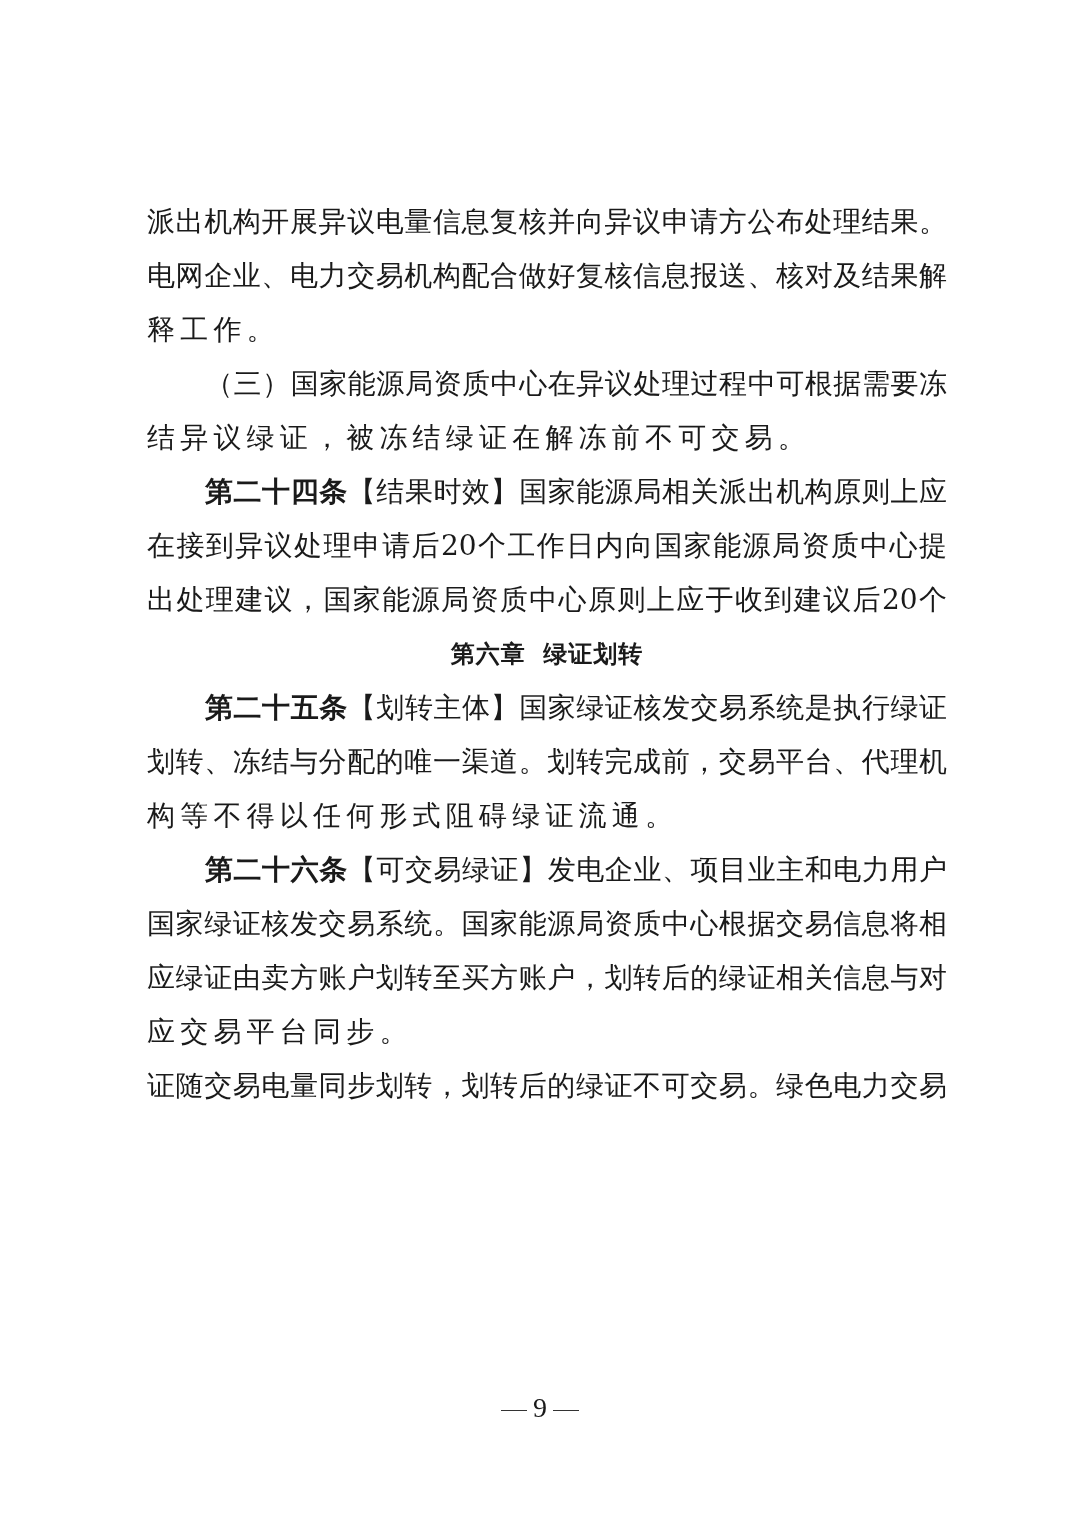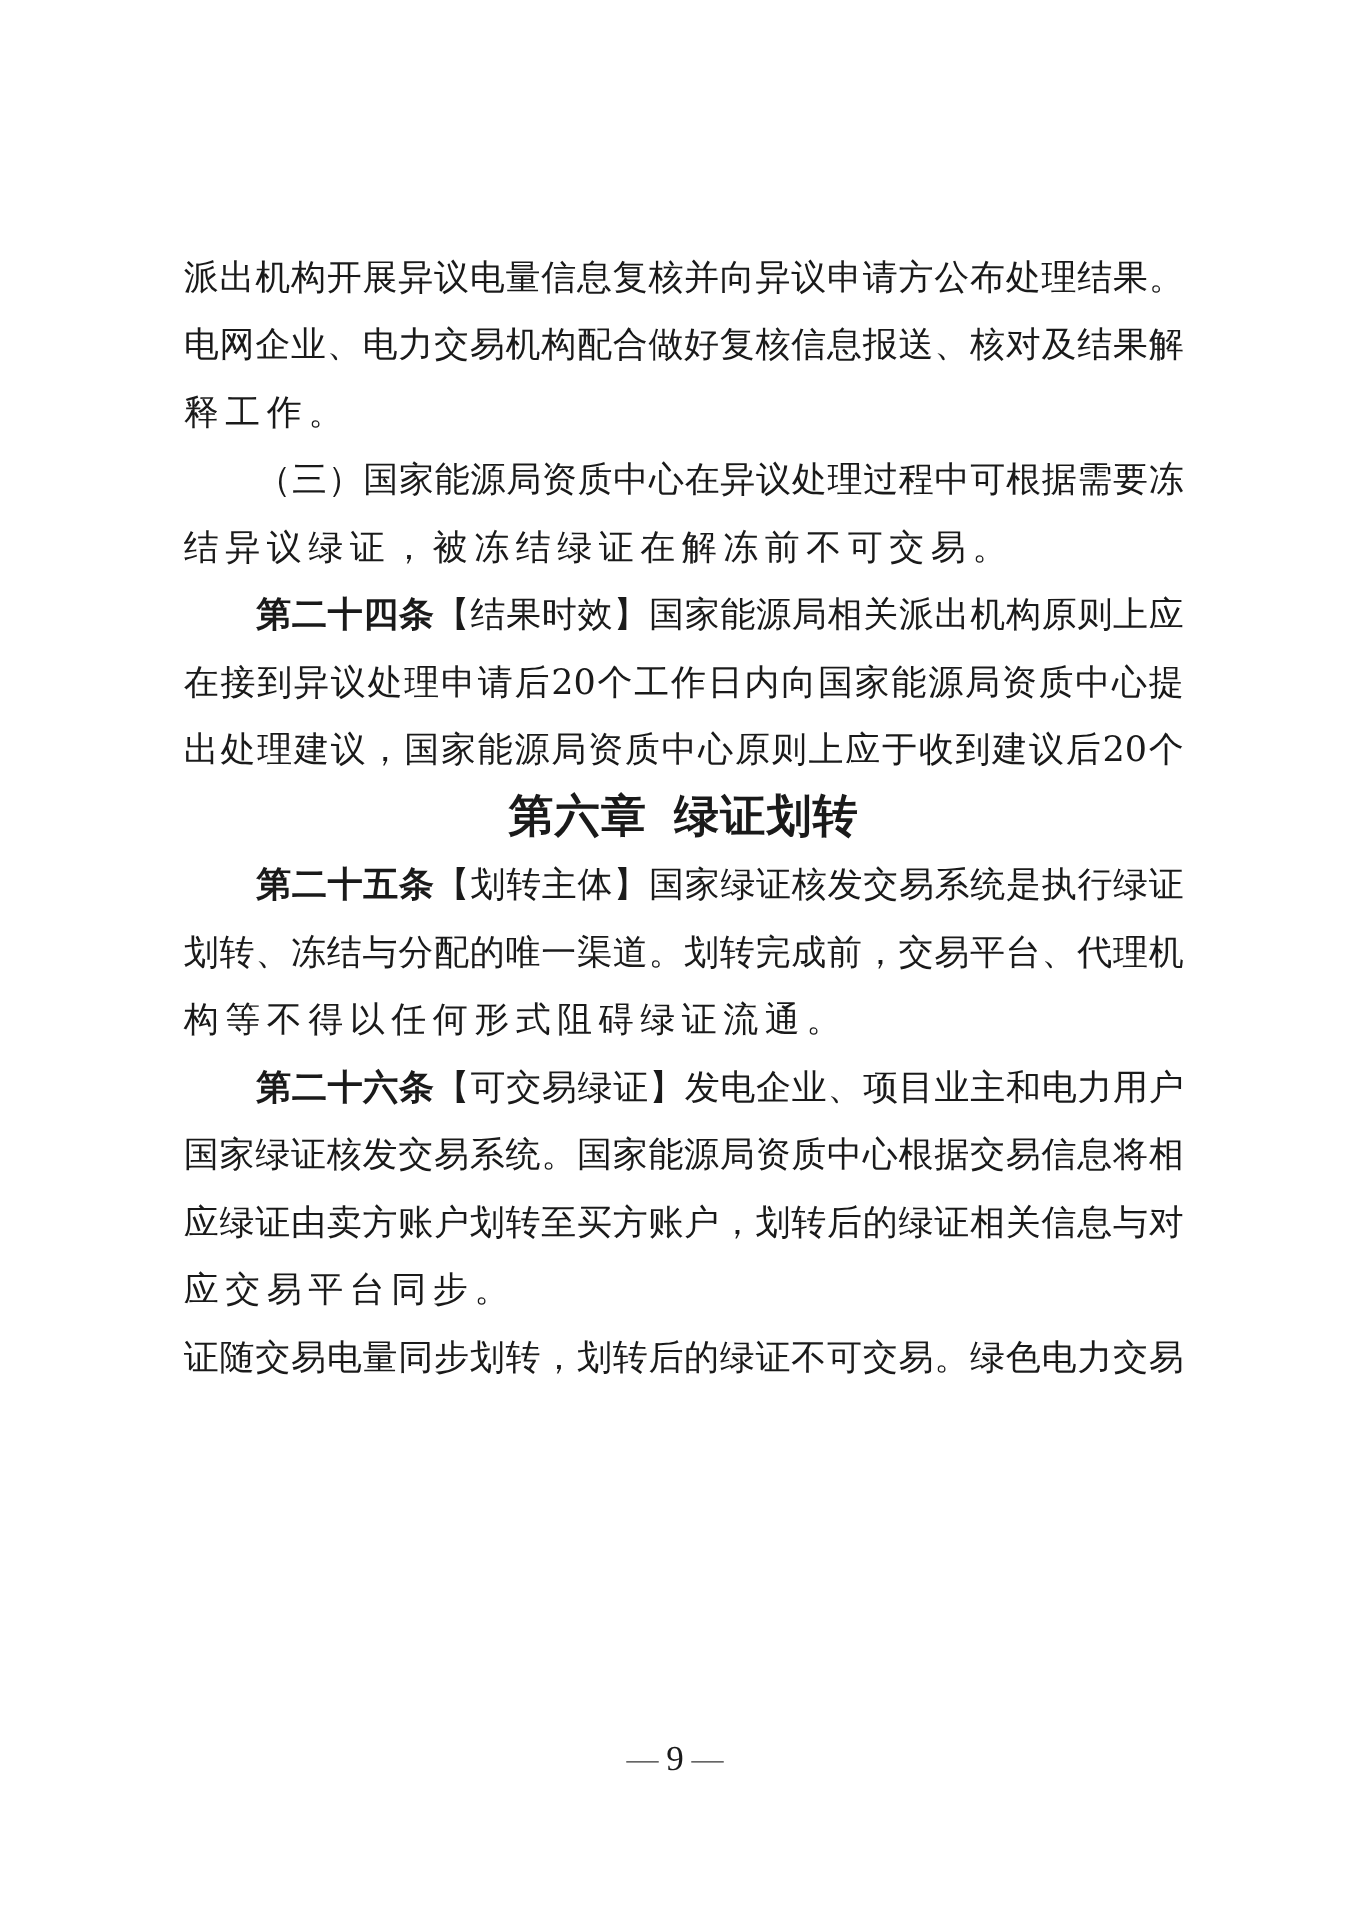--- a/index.html
+++ b/index.html
@@ -42,21 +42,21 @@
   .line.justify {
     text-align: justify;
     text-align-last: justify;
     letter-spacing: 0;
   }
   .chapter-title {
     height: 54px;
     line-height: 54px;
     font-family: "DejaVu Sans", "Liberation Sans", sans-serif;
     font-weight: bold;
-    font-size: 36px;
+    font-size: 24px;
     text-align: center;
     letter-spacing: 1px;
     word-spacing: 8px;
   }
   .article-head {
     font-family: "DejaVu Sans", "Liberation Sans", sans-serif;
     font-weight: bold;
   }
   .bracket-title {
     font-family: "DejaVu Serif", "Liberation Serif", serif;

